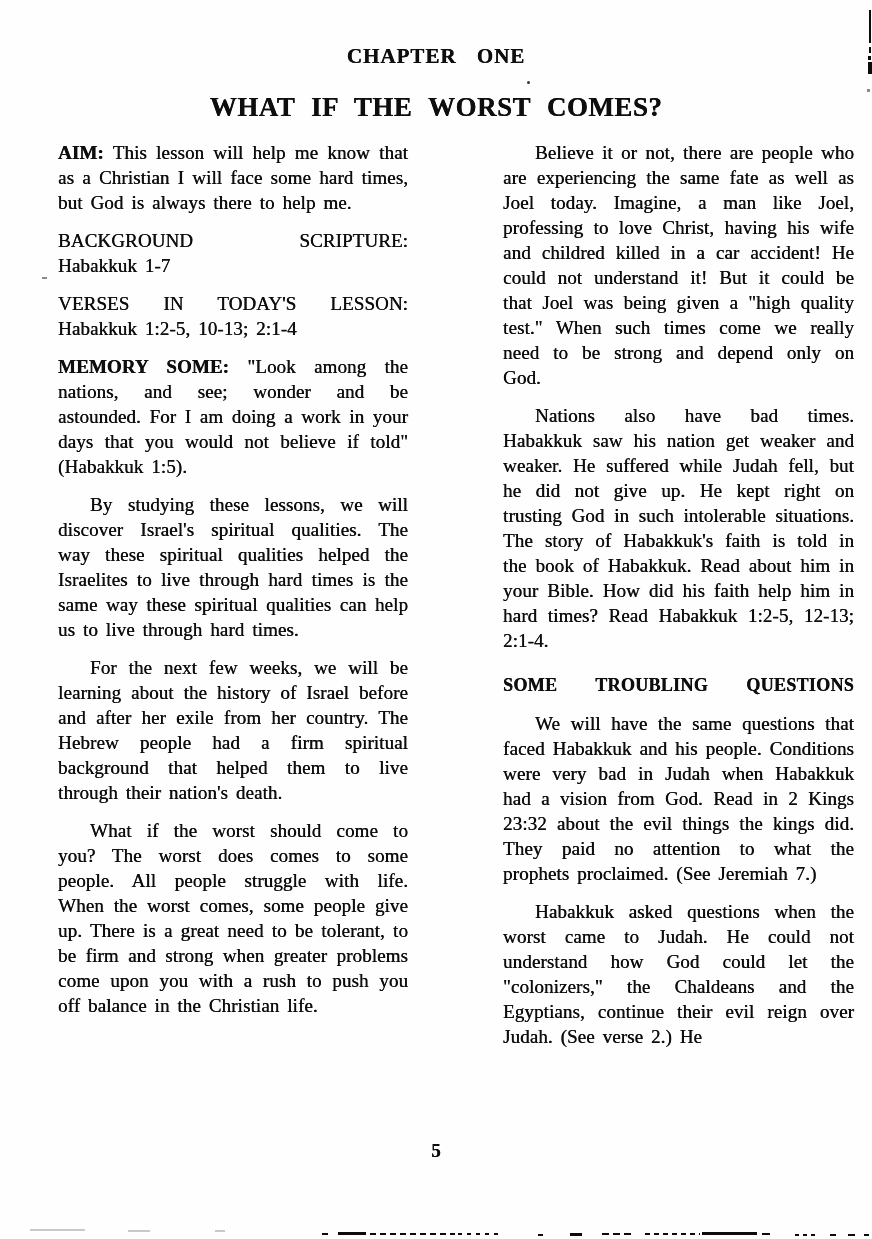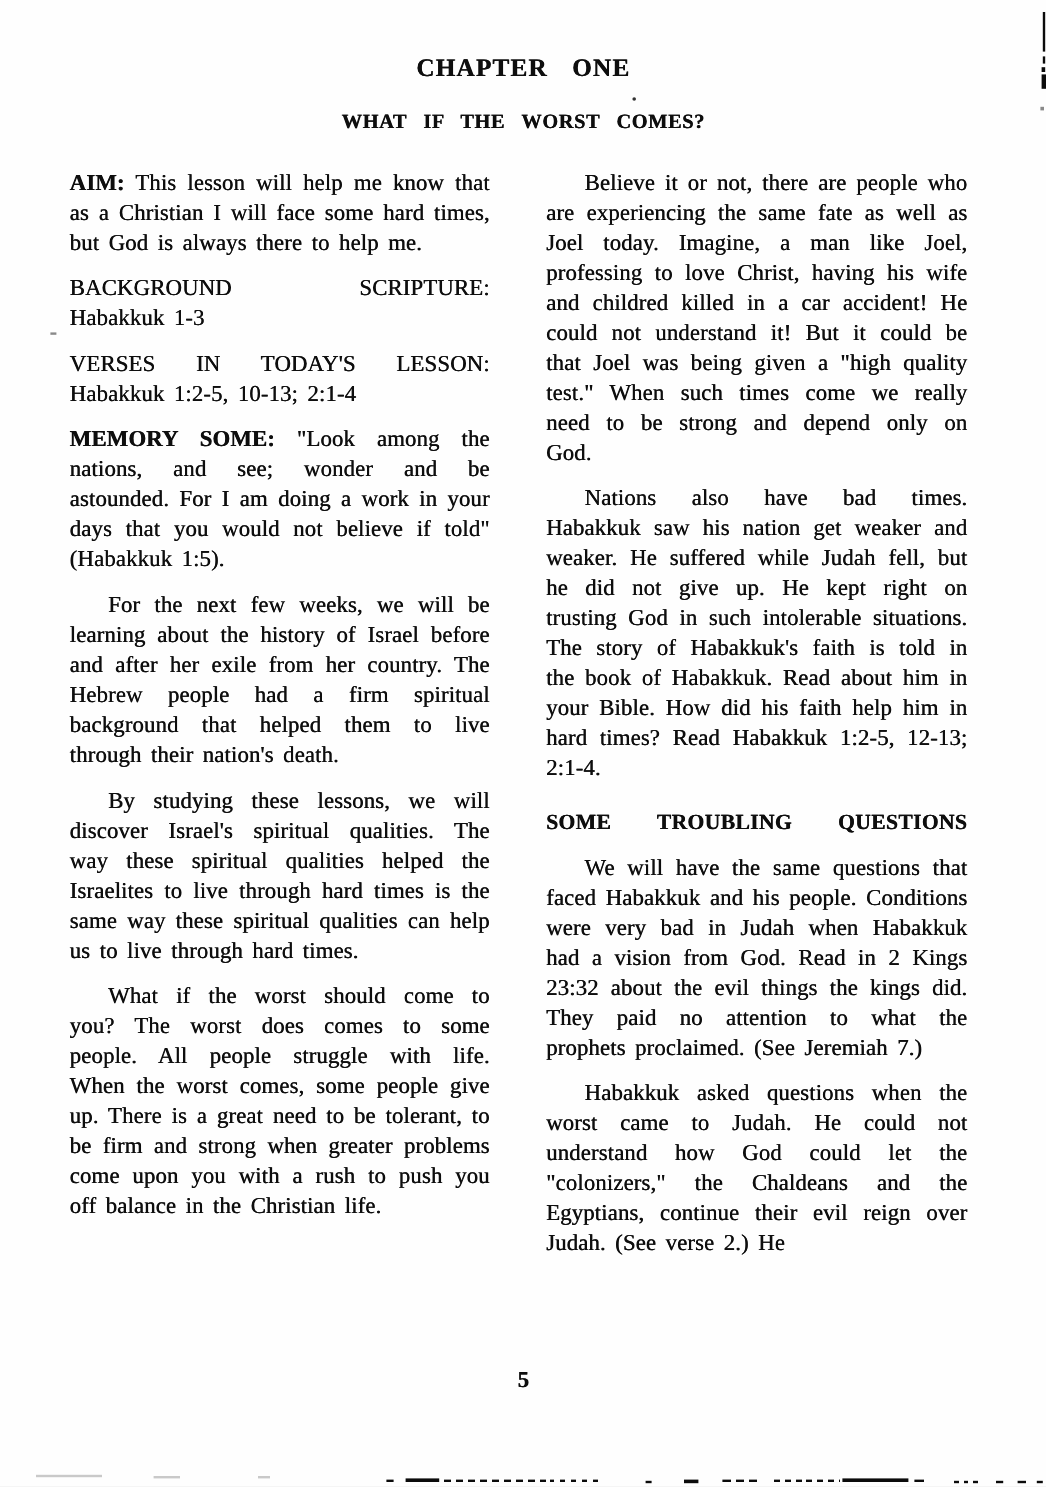--- a/index.html
+++ b/index.html
@@ -28,41 +28,41 @@
     font-weight: bold;
     letter-spacing: 1px;
     word-spacing: 14px;
   }
   .page-title {
     position: absolute;
     top: 92px;
     left: 0;
     width: 872px;
     text-align: center;
-    font-size: 17px;
+    font-size: 27px;
     font-weight: bold;
     letter-spacing: 0.5px;
     word-spacing: 9px;
   }
   .columns {
     position: absolute;
     top: 140px;
     left: 58px;
     display: flex;
     gap: 47px;
   }
   .col {
     width: 350px;
     font-size: 19px;
     line-height: 25px;
     text-align: justify;
     word-spacing: 3px;
     letter-spacing: 0.1px;
   }
-  .col-right { width: 351px; }
+  .col-right { width: 351px; margin-left: 48px; }
   .col p, .col h2 {
     margin: 13px 0 0 0;
     padding: 0;
   }
   .col p:first-child { margin-top: 0; }
   .col .indent { text-indent: 32px; }
   .label { font-weight: bold; }
   .spread-label {
     display: block;
     font-weight: normal;
@@ -98,29 +98,29 @@
 
   <div class="chapter-heading">CHAPTER ONE</div>
 
   <div class="page-title">WHAT IF THE WORST COMES?</div>
 
   <div class="columns">
 
     <div class="col col-left">
       <p><span class="label">AIM:</span> <span>This lesson will help me know that as a Christian I will face some hard times, but God is always there to help me.</span></p>
 
-      <p><span class="spread-label">BACKGROUND SCRIPTURE:</span><span>Habakkuk 1-3</span></p>
+      <p><span class="spread-label">BACKGROUND SCRIPTURE:</span><span>Habakkuk 1-7</span></p>
 
       <p><span class="spread-label">VERSES IN TODAY'S LESSON:</span><span>Habakkuk 1:2-5, 10-13; 2:1-4</span></p>
 
       <p><span class="label">MEMORY SOME:</span> <span>"Look among the nations, and see; wonder and be astounded. For I am doing a work in your days that you would not believe if told" (Habakkuk 1:5).</span></p>
 
+      <p class="indent">By studying these lessons, we will discover Israel's spiritual qualities. The way these spiritual qualities helped the Israelites to live through hard times is the same way these spiritual qualities can help us to live through hard times.</p>
+
       <p class="indent">For the next few weeks, we will be learning about the history of Israel before and after her exile from her country. The Hebrew people had a firm spiritual background that helped them to live through their nation's death.</p>
-
-      <p class="indent">By studying these lessons, we will discover Israel's spiritual qualities. The way these spiritual qualities helped the Israelites to live through hard times is the same way these spiritual qualities can help us to live through hard times.</p>
 
       <p class="indent">What if the worst should come to you? The worst does comes to some people. All people struggle with life. When the worst comes, some people give up. There is a great need to be tolerant, to be firm and strong when greater problems come upon you with a rush to push you off balance in the Christian life.</p>
     </div>
 
     <div class="col col-right">
       <p class="indent">Believe it or not, there are people who are experiencing the same fate as well as Joel today. Imagine, a man like Joel, professing to love Christ, having his wife and childred killed in a car accident! He could not understand it! But it could be that Joel was being given a "high quality test." When such times come we really need to be strong and depend only on God.</p>
 
       <p class="indent">Nations also have bad times. Habakkuk saw his nation get weaker and weaker. He suffered while Judah fell, but he did not give up. He kept right on trusting God in such intolerable situations. The story of Habakkuk's faith is told in the book of Habakkuk. Read about him in your Bible. How did his faith help him in hard times? Read Habakkuk 1:2-5, 12-13; 2:1-4.</p>
 
       <h2 class="section-heading">SOME TROUBLING QUESTIONS</h2>

